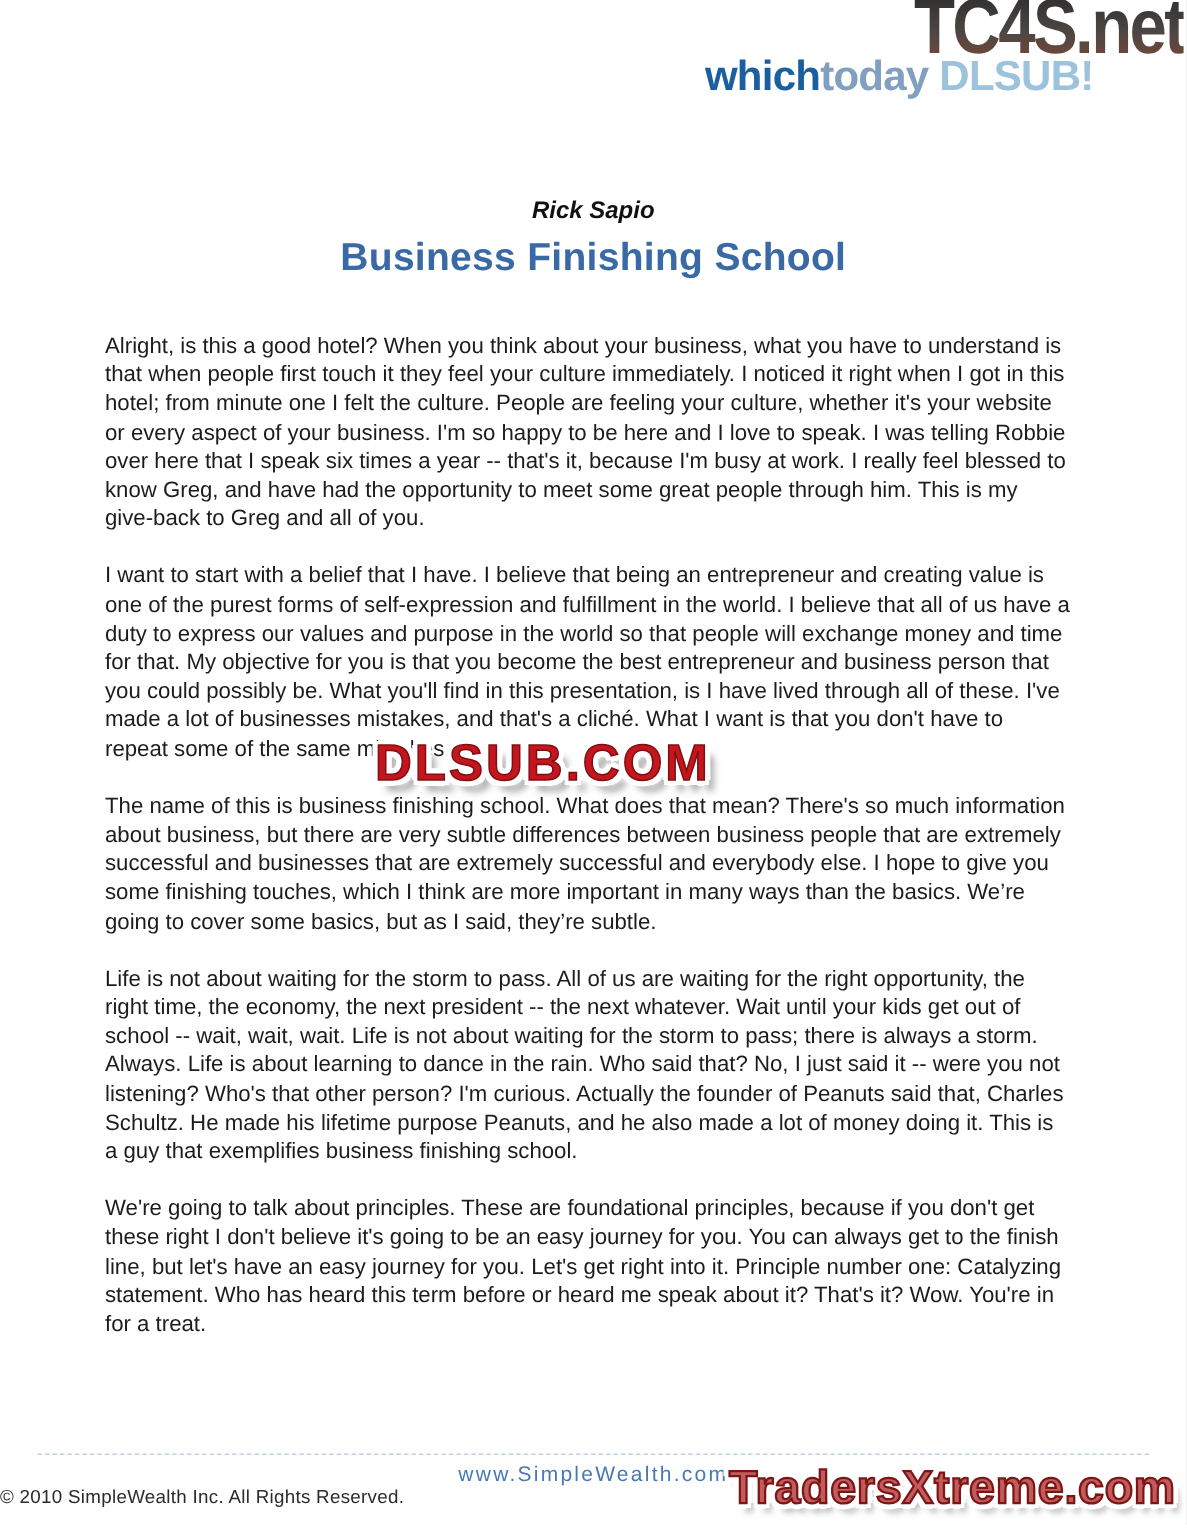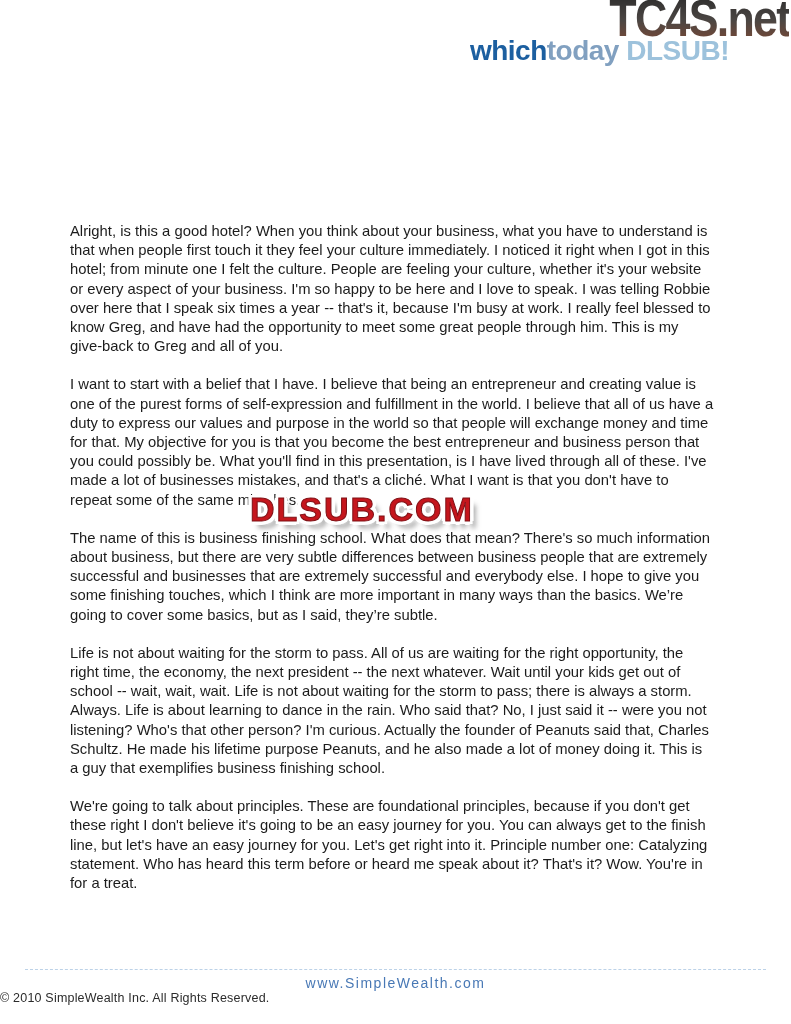--- a/index.html
+++ b/index.html
@@ -113,33 +113,38 @@
 <body>
 
 <div class="page">
 
   <div class="tc4s-logo">TC4S.net</div>
 
   <div class="engage-logo">
     <span class="engage-part1">which</span><span class="engage-part2">today</span><span class="engage-part3"> DLSUB!</span>
   </div>
 
+  <div class="title-block">
+    <div class="author">Rick Sapio</div>
+    <div class="doc-title">Business Finishing School</div>
+  </div>
 
   <div class="body-text">
     <p>Alright, is this a good hotel? When you think about your business, what you have to understand is that when people first touch it they feel your culture immediately. I noticed it right when I got in this hotel; from minute one I felt the culture. People are feeling your culture, whether it's your website or every aspect of your business. I'm so happy to be here and I love to speak. I was telling Robbie over here that I speak six times a year -- that's it, because I'm busy at work. I really feel blessed to know Greg, and have had the opportunity to meet some great people through him. This is my give-back to Greg and all of you.</p>
     <p>I want to start with a belief that I have. I believe that being an entrepreneur and creating value is one of the purest forms of self-expression and fulfillment in the world. I believe that all of us have a duty to express our values and purpose in the world so that people will exchange money and time for that. My objective for you is that you become the best entrepreneur and business person that you could possibly be. What you'll find in this presentation, is I have lived through all of these. I've made a lot of businesses mistakes, and that's a cliché. What I want is that you don't have to repeat some of the same mistakes.</p>
     <p>The name of this is business finishing school. What does that mean? There's so much information about business, but there are very subtle differences between business people that are extremely successful and businesses that are extremely successful and everybody else. I hope to give you some finishing touches, which I think are more important in many ways than the basics. We’re going to cover some basics, but as I said, they’re subtle.</p>
     <p>Life is not about waiting for the storm to pass. All of us are waiting for the right opportunity, the right time, the economy, the next president -- the next whatever. Wait until your kids get out of school -- wait, wait, wait. Life is not about waiting for the storm to pass; there is always a storm. Always. Life is about learning to dance in the rain. Who said that? No, I just said it -- were you not listening? Who's that other person? I'm curious. Actually the founder of Peanuts said that, Charles Schultz. He made his lifetime purpose Peanuts, and he also made a lot of money doing it. This is a guy that exemplifies business finishing school.</p>
     <p>We're going to talk about principles. These are foundational principles, because if you don't get these right I don't believe it's going to be an easy journey for you. You can always get to the finish line, but let's have an easy journey for you. Let's get right into it. Principle number one: Catalyzing statement. Who has heard this term before or heard me speak about it? That's it? Wow. You're in for a treat.</p>
   </div>
 
   <div class="wm-center">DLSUB.COM</div>
 
   <div class="footer-divider"></div>
 
   <div class="footer-site">
     <a href="#">www.SimpleWealth.com</a>
   </div>
 
   <div class="footer-copy">© 2010 SimpleWealth Inc.  All Rights Reserved.</div>
 
+  <div class="wm-footer">TradersXtreme.com</div>
 
 </div>
 
 </body></html>

